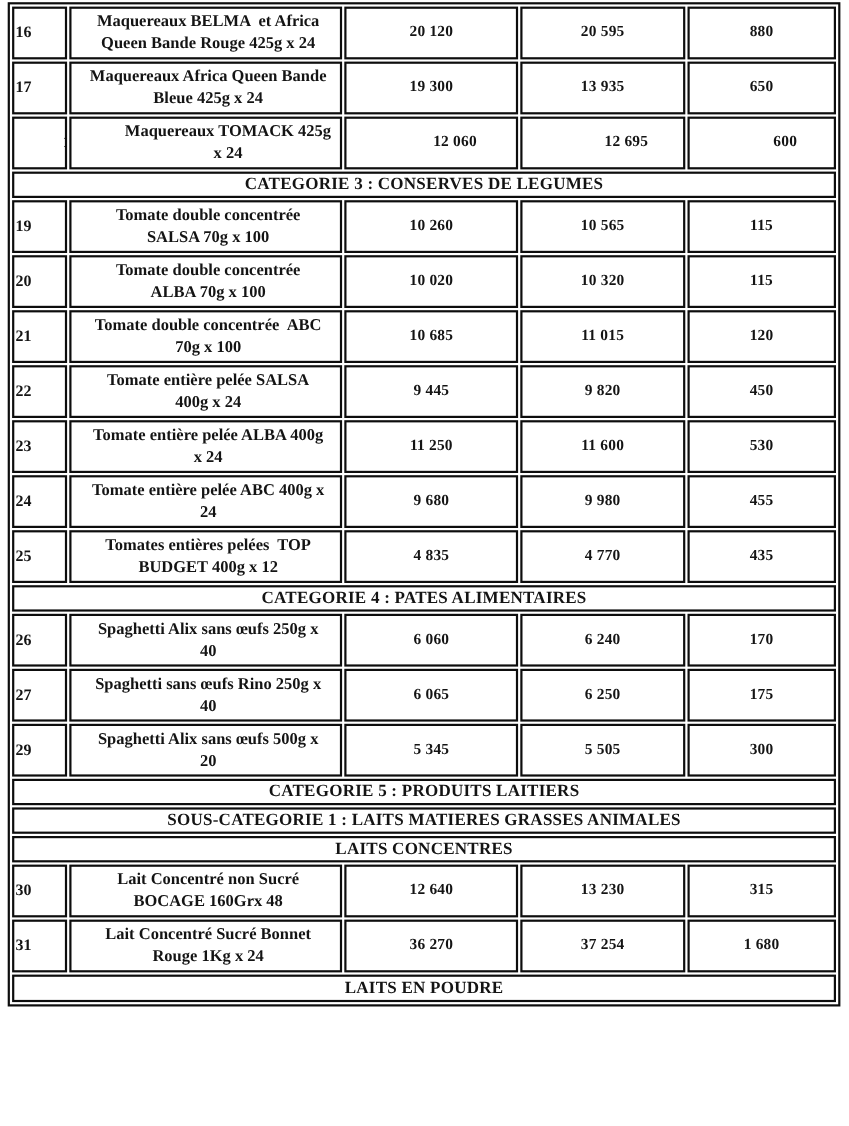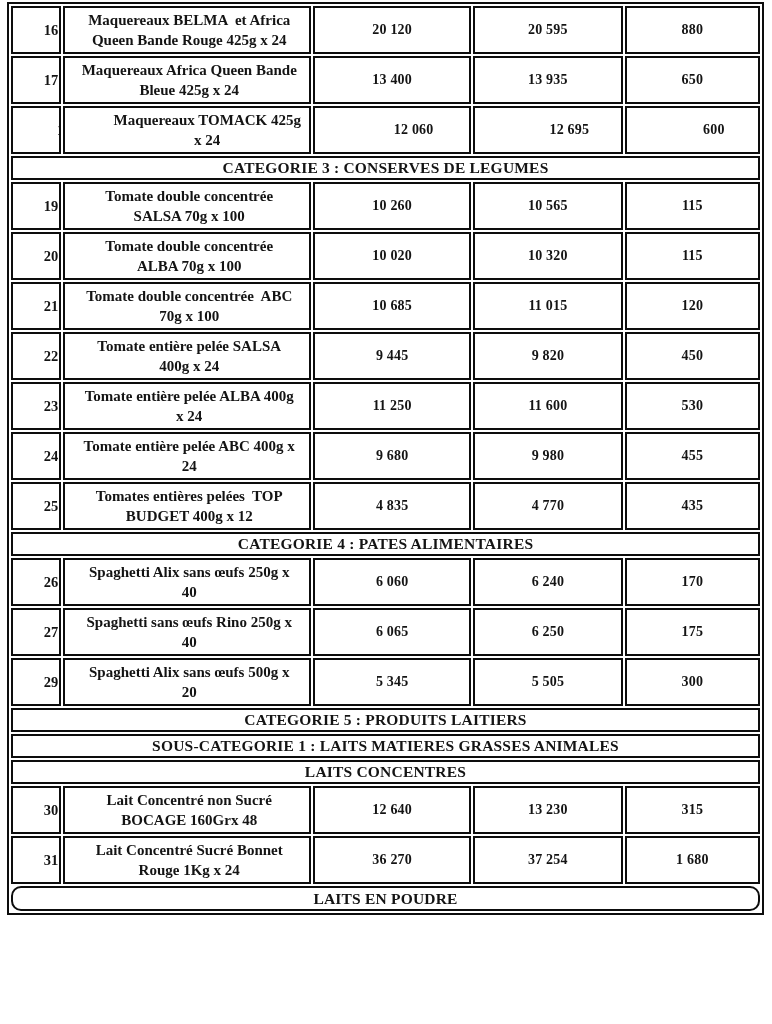--- a/index.html
+++ b/index.html
@@ -35,24 +35,24 @@
   }
   col.c-num  { width: 49px; }
   col.c-name { width: 242px; }
   col.c-v1   { width: 154px; }
   col.c-v2   { width: 146px; }
   col.c-v3   { width: 132px; }
 
   tr.item td    { height: 43px; }
   tr.item.single td { height: 31px; padding-left: 44px; }
   tr.hdr td     { height: 16px; }
-  tr.hdr.small-hdr td { height: 25px; border-radius: 10px; }
+  tr.hdr.small-hdr td { height: 25px; }
 
   td.num {
-    text-align: right;
+    text-align: left;
     font-size: 14.5px;
   }
   td.name {
     text-align: center;
     padding: 2px 4px 2px 8px;
     font-size: 15px;
     line-height: 20px;
     white-space: pre-wrap;
   }
   td.val {
@@ -84,21 +84,21 @@
           <td class="name">Maquereaux BELMA  et Africa
 Queen Bande Rouge 425g x 24</td>
           <td class="val">20 120</td>
           <td class="val">20 595</td>
           <td class="val">880</td>
         </tr>
         <tr class="item">
           <td class="num">17</td>
           <td class="name">Maquereaux Africa Queen Bande
 Bleue 425g x 24</td>
-          <td class="val">13 400</td>
+          <td class="val">19 300</td>
           <td class="val">13 935</td>
           <td class="val">650</td>
         </tr>
         <tr class="item single">
           <td class="num">18</td>
           <td class="name">Maquereaux TOMACK 425g x 24</td>
           <td class="val">12 060</td>
           <td class="val">12 695</td>
           <td class="val">600</td>
         </tr>

